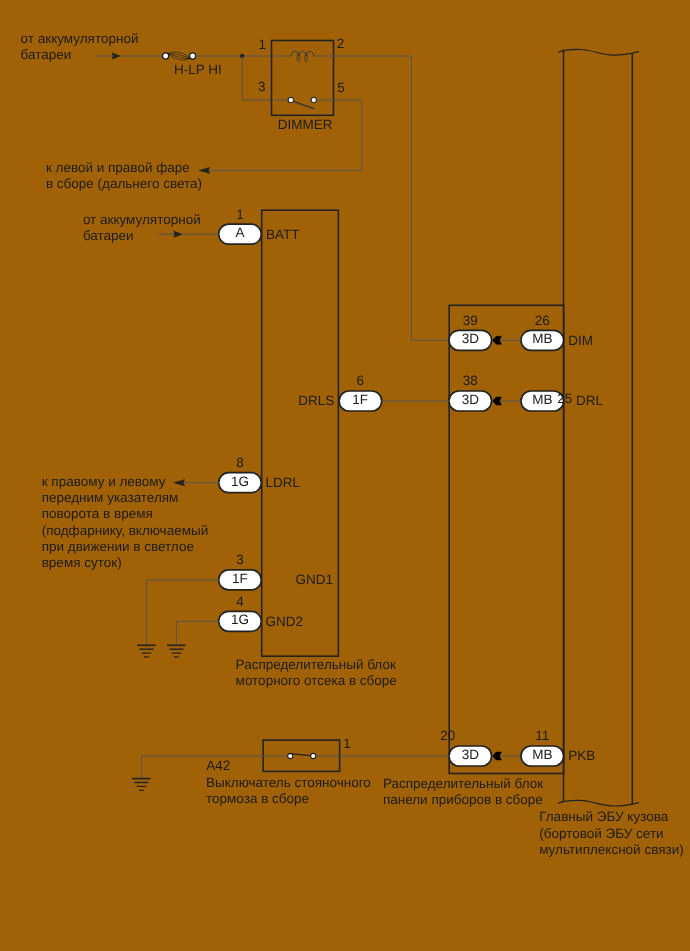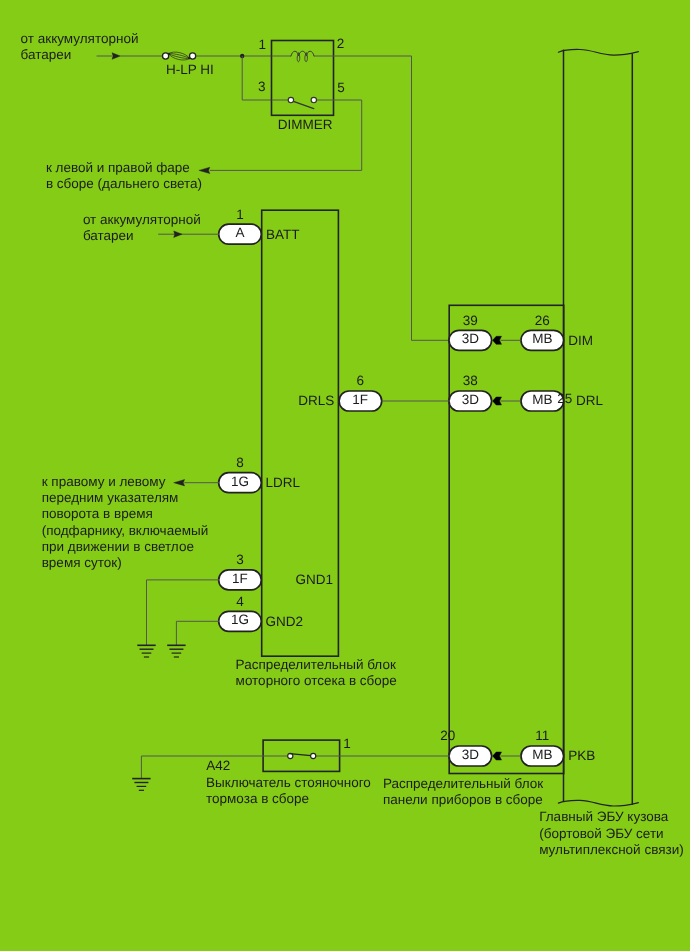--- a/index.html
+++ b/index.html
@@ -1,21 +1,21 @@
 <!DOCTYPE html>
 <html><head>
 <meta charset="utf-8">
 <title>Wiring diagram</title>
 <style>
   html,body{margin:0;padding:0;background:#fff;}
   body{width:690px;height:951px;overflow:hidden;
        font-family:"Liberation Sans", sans-serif;color:#1c1c1c;
        -webkit-font-smoothing:antialiased;
        text-rendering:geometricPrecision;}
-  #root{position:relative;width:690px;height:951px;background:#84cc16;}
+  #root{position:relative;width:690px;height:951px;background:#a16207;}
   svg#sheet{position:absolute;left:0;top:0;}
   .lbl{position:absolute;line-height:normal;color:#1c1c1c;white-space:pre;
         font-size:13.5px;}
 </style>
 </head>
 <body>
 
 <div id="root">
 <svg id="sheet" width="690" height="951" viewBox="0 0 690 951">
 <line x1="96.6" y1="56.0" x2="112.0" y2="56.0" stroke="#555" stroke-width="1.0"></line>
@@ -131,21 +131,21 @@
 <line x1="315.4" y1="756.0" x2="339.6" y2="756.0" stroke="#555" stroke-width="1.0"></line>
 <g>
 <circle cx="290.3" cy="756.0" r="2.6" fill="#fff" stroke="#222" stroke-width="1.1"></circle>
 <circle cx="313.2" cy="756.0" r="2.6" fill="#fff" stroke="#222" stroke-width="1.1"></circle>
 <line x1="289.6" y1="753.6" x2="311.0" y2="755.6" stroke="#222" stroke-width="1.1"></line>
 </g>
 <line x1="339.6" y1="756.0" x2="449.9" y2="756.0" stroke="#555" stroke-width="1.0"></line>
 </svg>
 <div class="lbl" style="left:20.6px;top:30.8px">от аккумуляторной</div>
 <div class="lbl" style="left:20.6px;top:47.1px">батареи</div>
-<div class="lbl" style="left:166px;top:61.5px">H-LP HI</div>
+<div class="lbl" style="left:174px;top:61.5px">H-LP HI</div>
 <div class="lbl" style="left:277.8px;top:117.2px">DIMMER</div>
 <div class="lbl" style="left:45.9px;top:159.9px">к левой и правой фаре</div>
 <div class="lbl" style="left:45.9px;top:176.20000000000002px">в сборе (дальнего света)</div>
 <div class="lbl" style="left:82.9px;top:211.9px">от аккумуляторной</div>
 <div class="lbl" style="left:82.9px;top:228.20000000000002px">батареи</div>
 <div class="lbl" style="left:41.7px;top:473.7px">к правому и левому</div>
 <div class="lbl" style="left:41.7px;top:490.0px">передним указателям</div>
 <div class="lbl" style="left:41.7px;top:506.3px">поворота в время</div>
 <div class="lbl" style="left:41.7px;top:522.6px">(подфарнику, включаемый</div>
 <div class="lbl" style="left:41.7px;top:538.9px">при движении в светлое</div>

